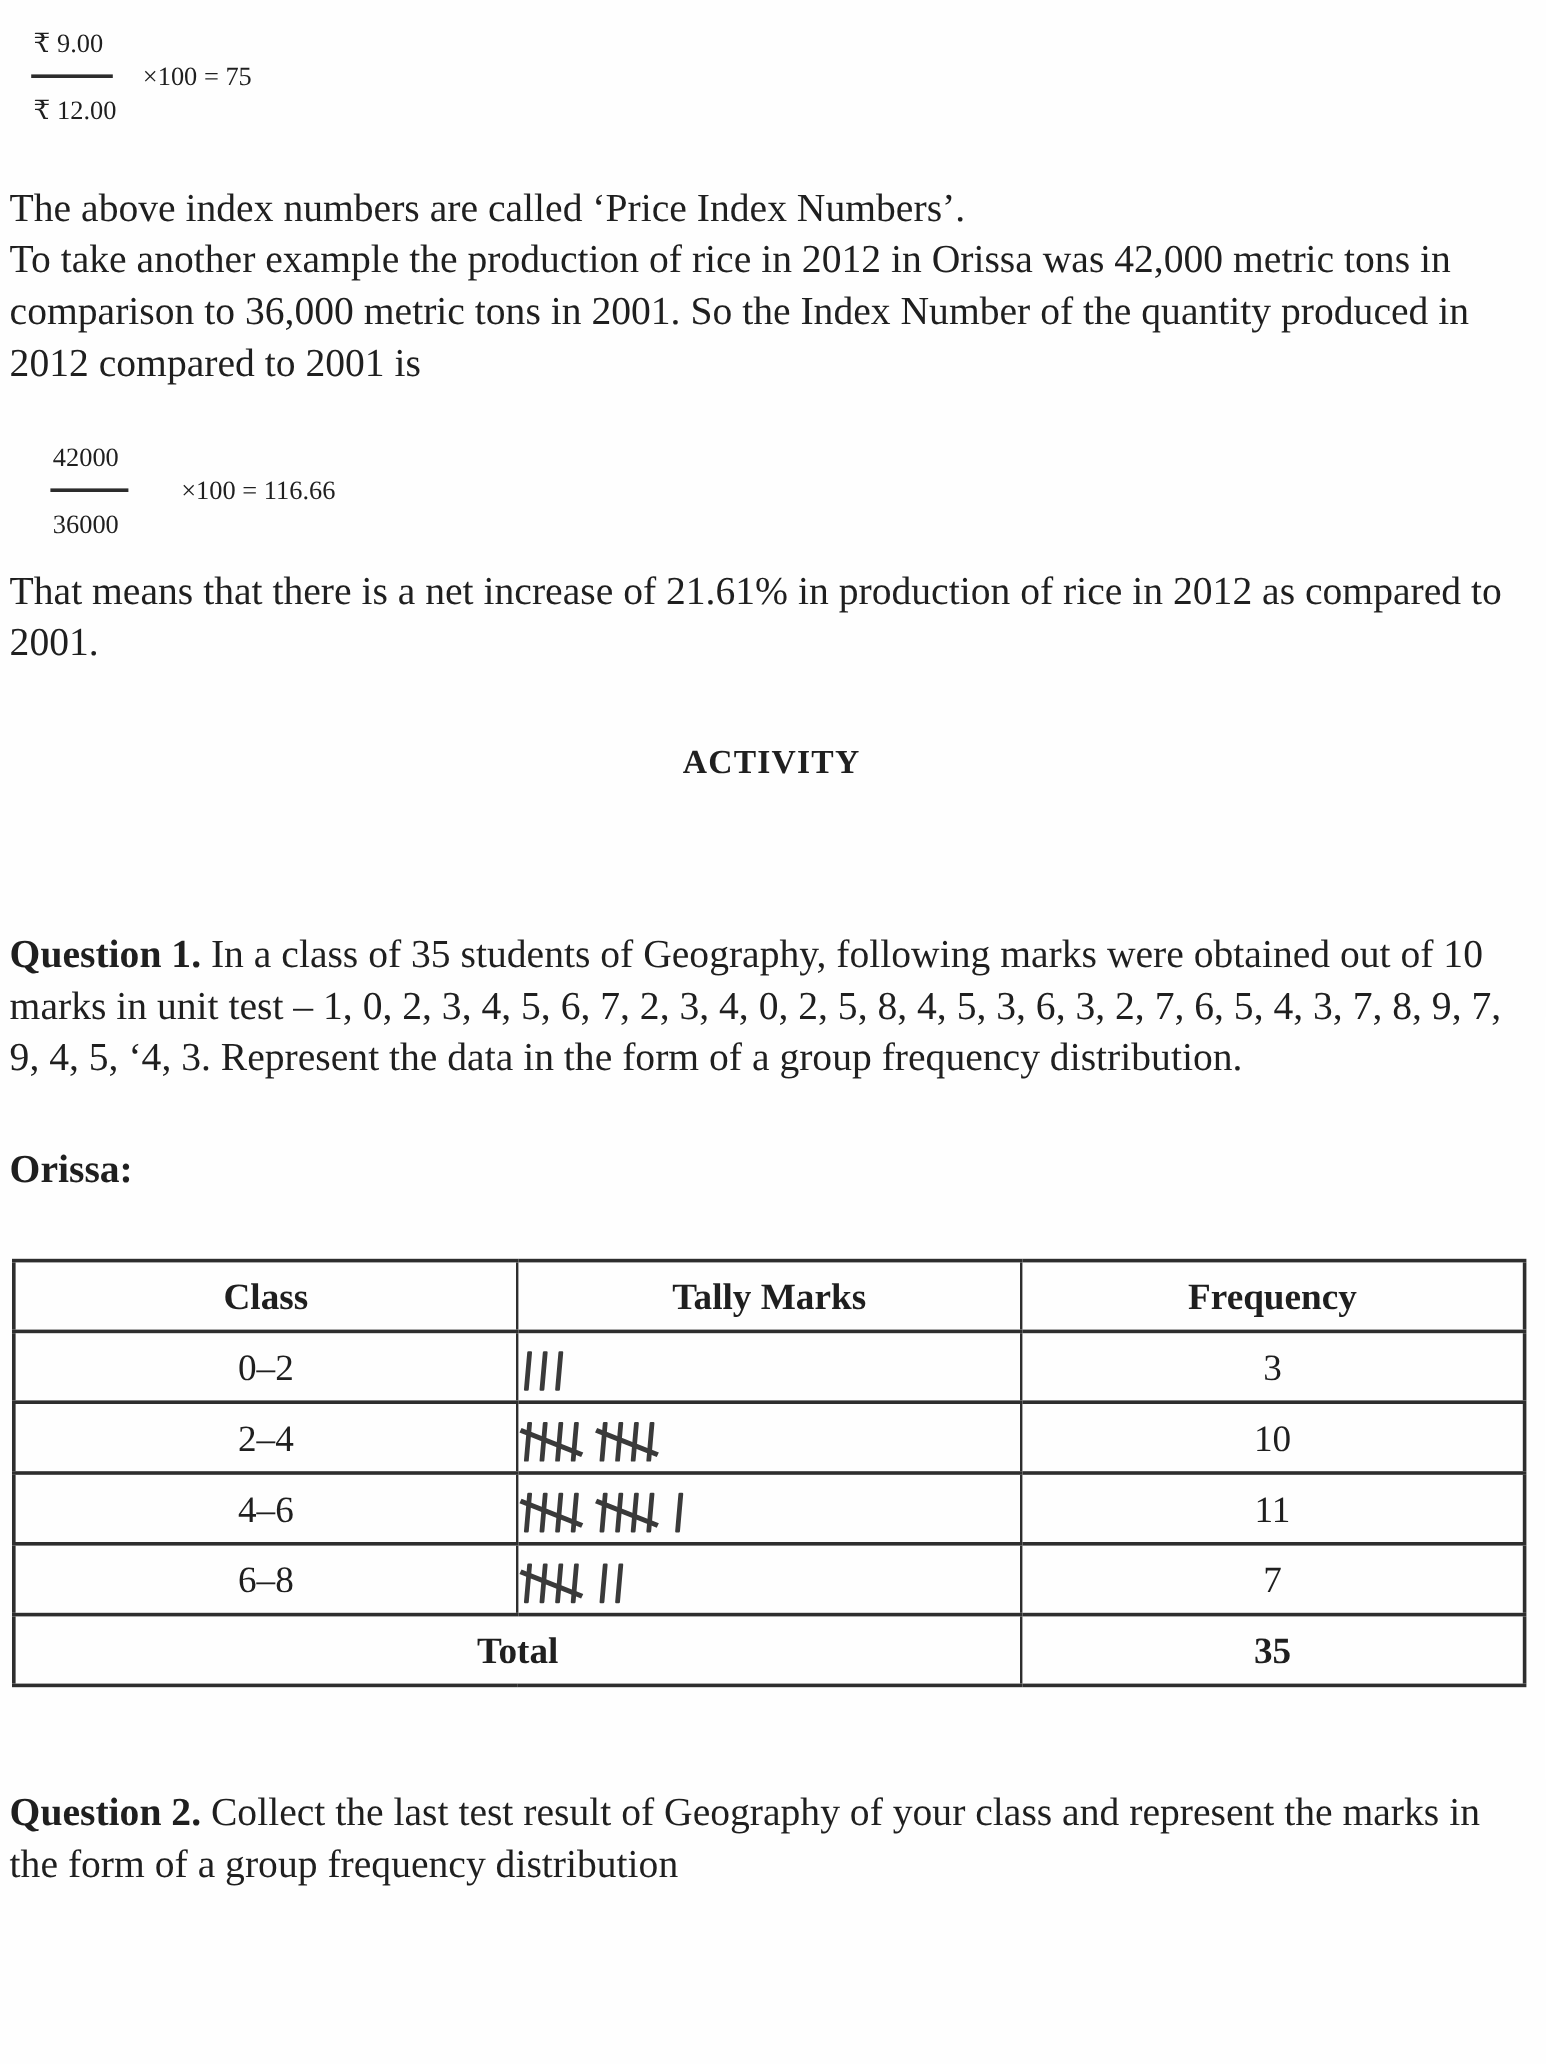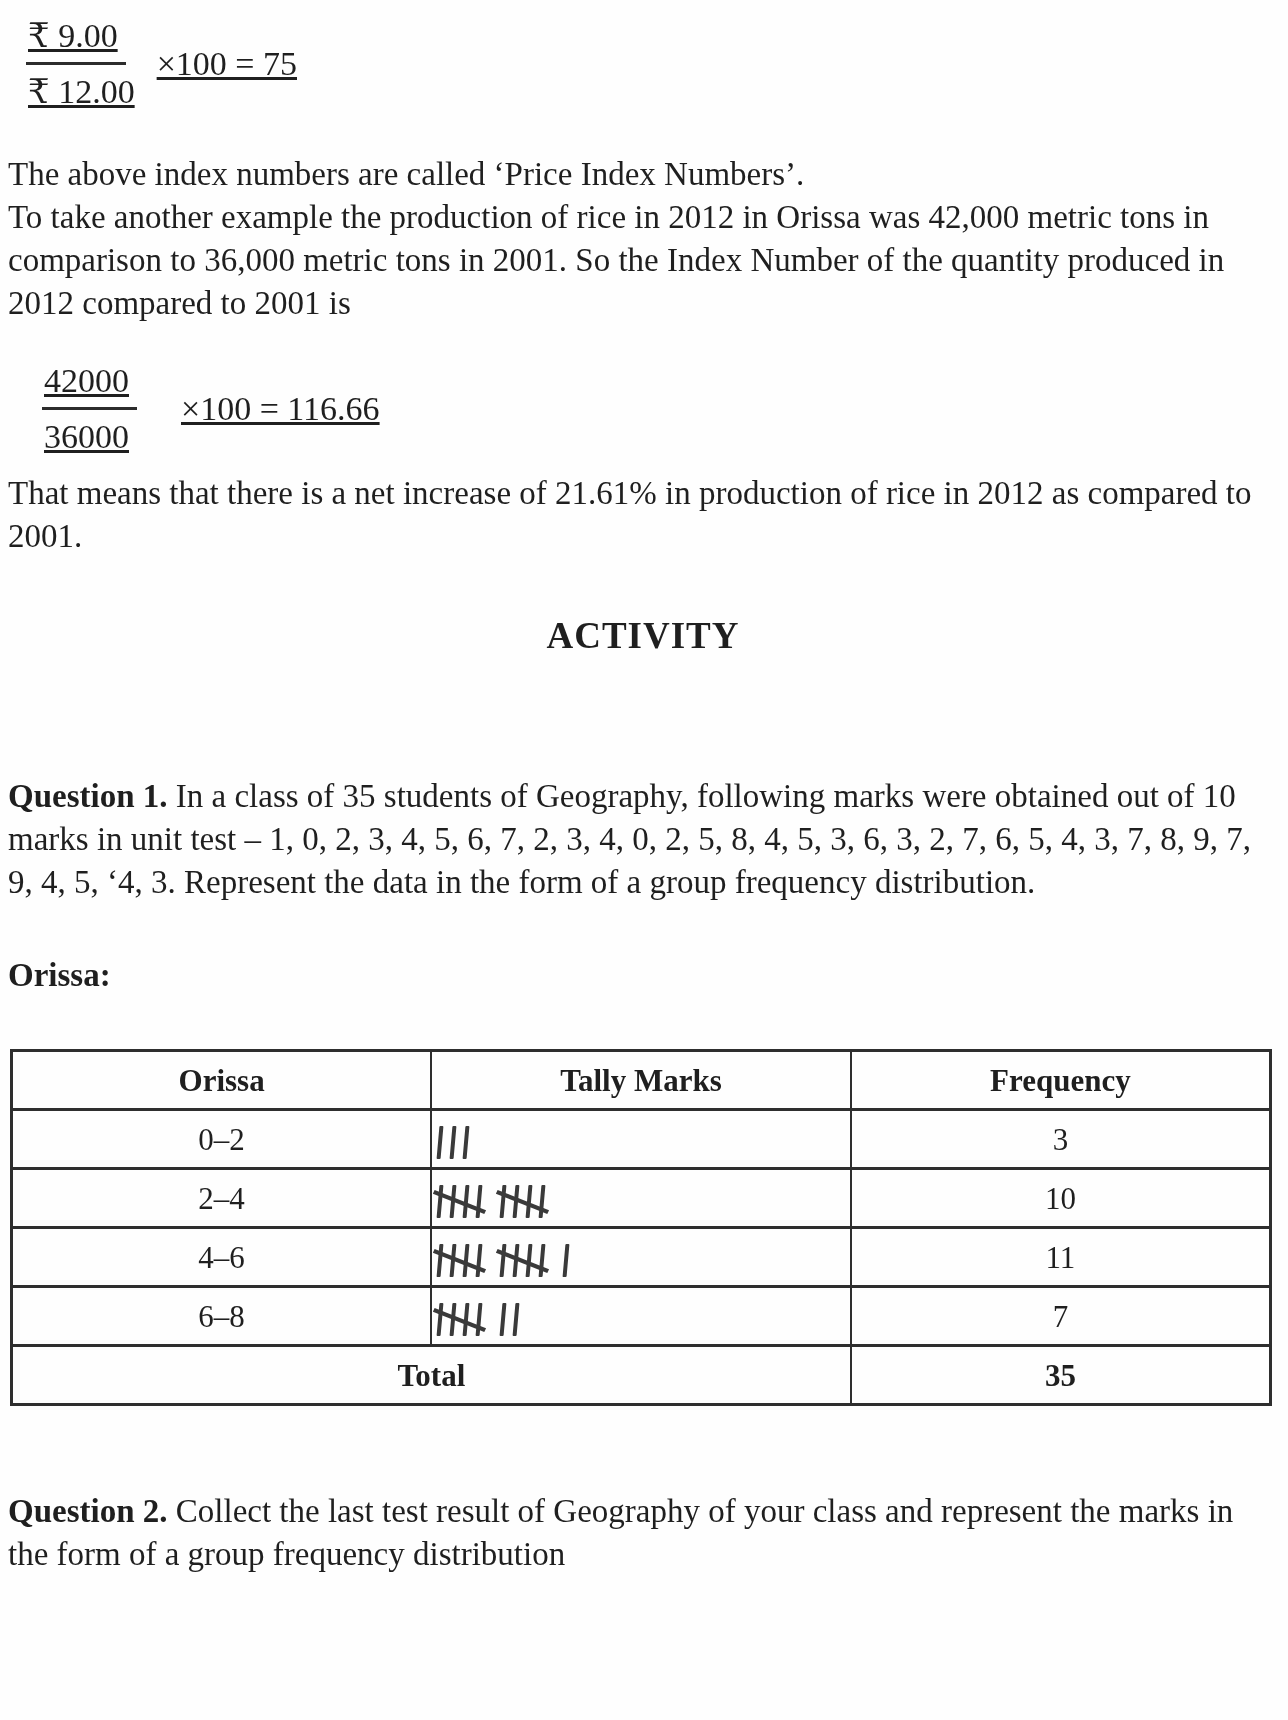--- a/index.html
+++ b/index.html
@@ -8,33 +8,33 @@
     padding:8px 10px 20px 8px; background:#fefefe;
     font-family:"Liberation Serif","DejaVu Serif","DejaVu Sans",serif;
     color:#1f1f1f; font-size:33px; line-height:43px;
   }
   p { margin:0; }
   .para { text-align:left; }
   .line { display:block; }
   strong { font-weight:bold; }
 
   
-  .formula { display:flex; align-items:center; margin:6px 0 12px 18px; font-size:34px;text-decoration:underline; }
+  .formula { display:flex; align-items:center; margin:6px 0 12px 18px; font-size:22px; }
   .formula2 { margin:34px 0 14px 34px;gap:30px; }
   .fraction { display:inline-flex; flex-direction:column; align-items:flex-start; margin-right:14px; }
   .fraction .num { padding:0 8px 5px 2px; border-bottom:3px solid #2c2c2c; }
   .fraction .den { padding:5px 8px 0 2px; }
   .suffix { white-space:pre; }
 
   .mt-para { margin-top:40px; }
   .para-decrease { margin-top:6px; }
   .para-increase { margin-top:4px; }
 
   .activity {
-    text-align:center; font-weight:bold; font-size:37px;
+    text-align:center; font-weight:bold; font-size:28px;
     margin:56px 0 0 0; letter-spacing:1px;
   }
   .question1 { margin-top:118px; }
   .answer-label { margin-top:50px; }
 
   
   table.freq {
     border-collapse:collapse; margin:52px 0 0 2px; width:1262px;
     table-layout:fixed; font-size:31px;
   }
@@ -94,21 +94,21 @@
 
   <h2 class="activity">ACTIVITY</h2>
 
   <p class="para question1"><strong>Question 1.</strong> <span>In a class of 35 students of Geography, following marks were obtained out of 10 marks in unit test – 1, 0, 2, 3, 4, 5, 6, 7, 2, 3, 4, 0, 2, 5, 8, 4, 5, 3, 6, 3, 2, 7, 6, 5, 4, 3, 7, 8, 9, 7, 9, 4, 5, ‘4, 3. Represent the data in the form of a group frequency distribution.</span></p>
 
   <p class="para answer-label"><strong>Orissa:</strong></p>
 
   <table class="freq">
     <thead>
       <tr>
-        <th class="h">Orissa</th>
+        <th class="h">Class</th>
         <th class="h">Tally Marks</th>
         <th class="h">Frequency</th>
       </tr>
     </thead>
     <tbody>
         <tr>
           <td class="c-class">0–2</td>
           <td class="c-tally"><span class="tally-group">
               <span class="tally-bar"></span>
               <span class="tally-bar"></span>

